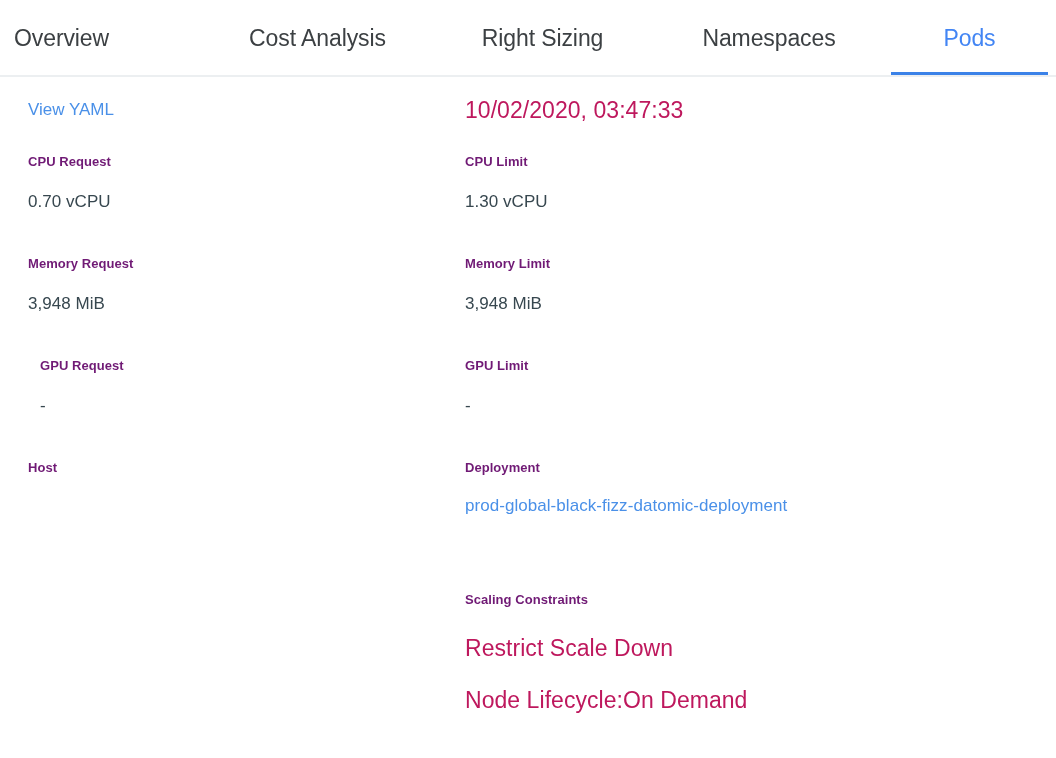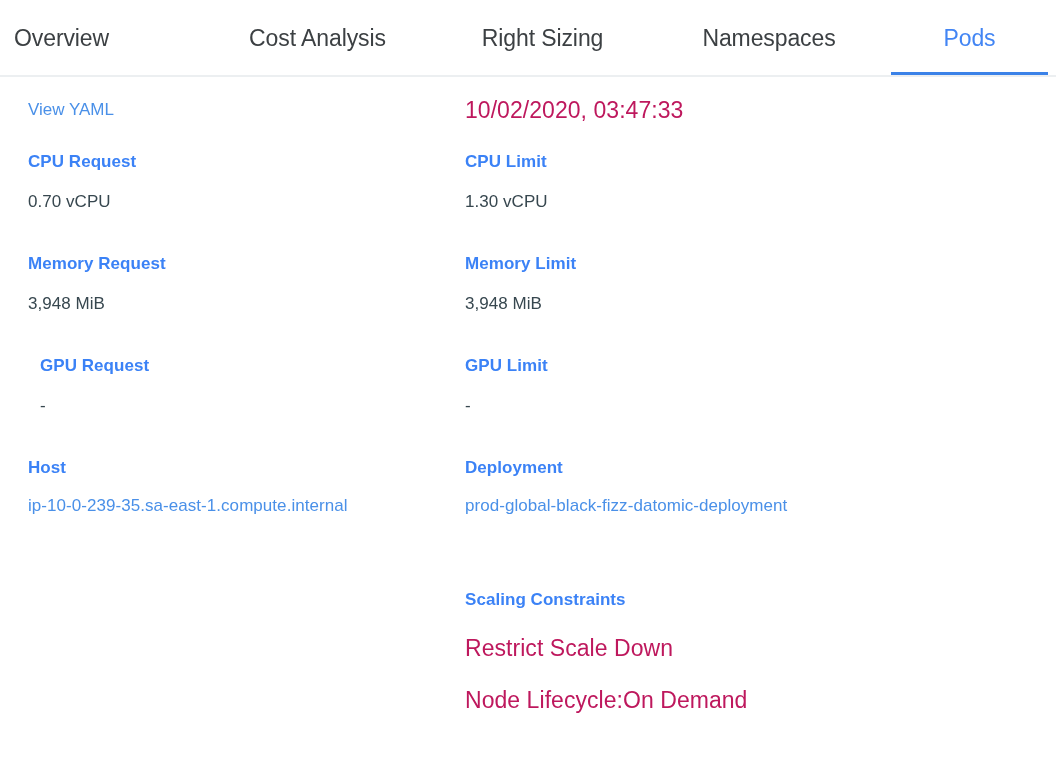--- a/index.html
+++ b/index.html
@@ -85,23 +85,23 @@
     position: absolute;
     top: 0;
   }
   .col-left  { left: 28px;  width: 420px; }
   .col-right { left: 465px; width: 440px; }
 
   .field {
     margin: 0 0 0 0;
   }
   .field-label {
-    font-size: 17px;
+    font-size: 13px;
     font-weight: 700;
-    color: #3b82f6;
+    color: #701a75;
     line-height: 22px;
     letter-spacing: 0.05px;
   }
   .field-value {
     font-size: 17px;
     font-weight: 400;
     color: #37474f;
     line-height: 26px;
     letter-spacing: 0.05px;
     margin-top: 16px;
@@ -171,23 +171,20 @@
       <div class="field-value">3,948 MiB</div>
     </div>
 
     <div class="field" style="position:absolute; top:278px; left:12px;">
       <div class="field-label">GPU Request</div>
       <div class="field-value">-</div>
     </div>
 
     <div class="field" style="position:absolute; top:380px; left:0;">
       <div class="field-label">Host</div>
-      <div class="field-value" style="margin-top:14px;">
-        <a class="link-text wrap-320">ip-10-0-239-35.sa-east-1.compute.internal</a>
-      </div>
     </div>
 
   </div>
 
   <div class="col col-right">
 
     <div class="field" style="position:absolute; top:20px; left:0;">
       <div class="plain-line">10/02/2020, 03:47:33</div>
     </div>
 

